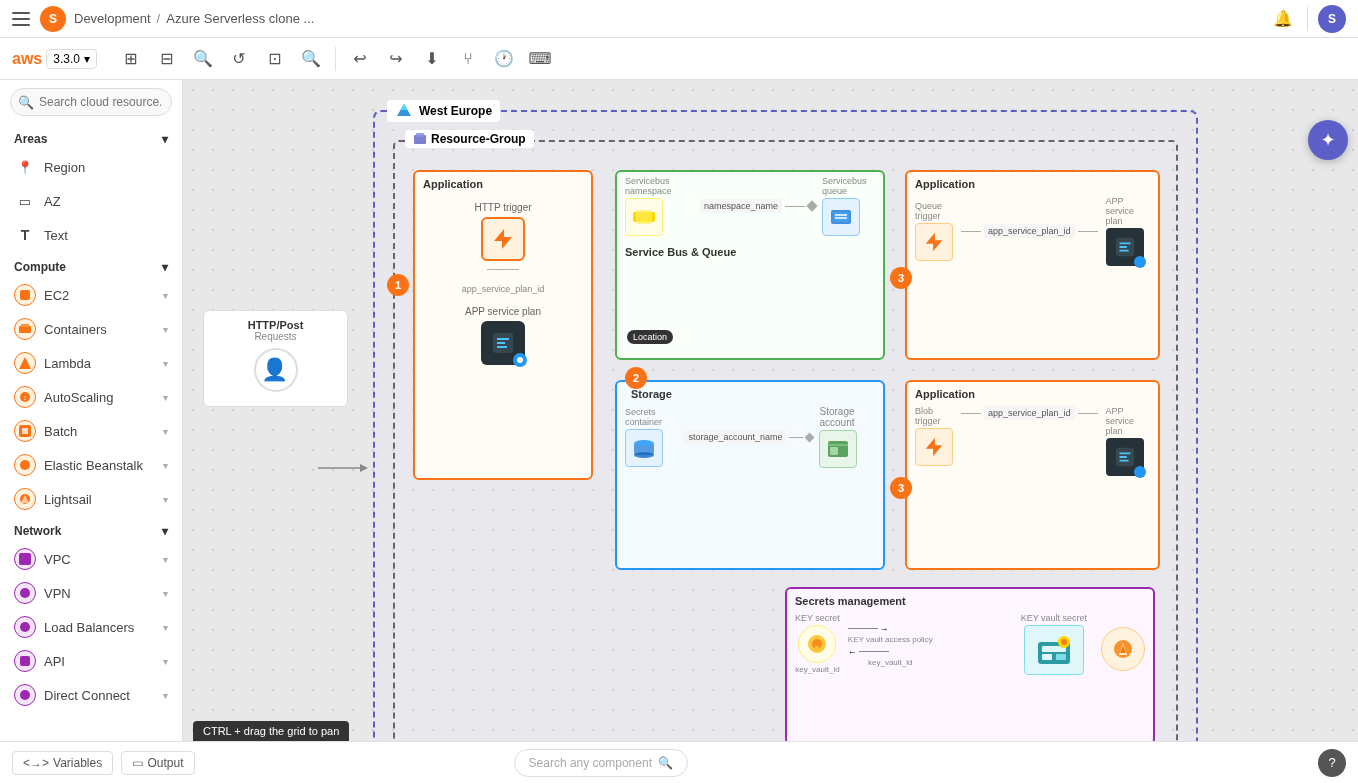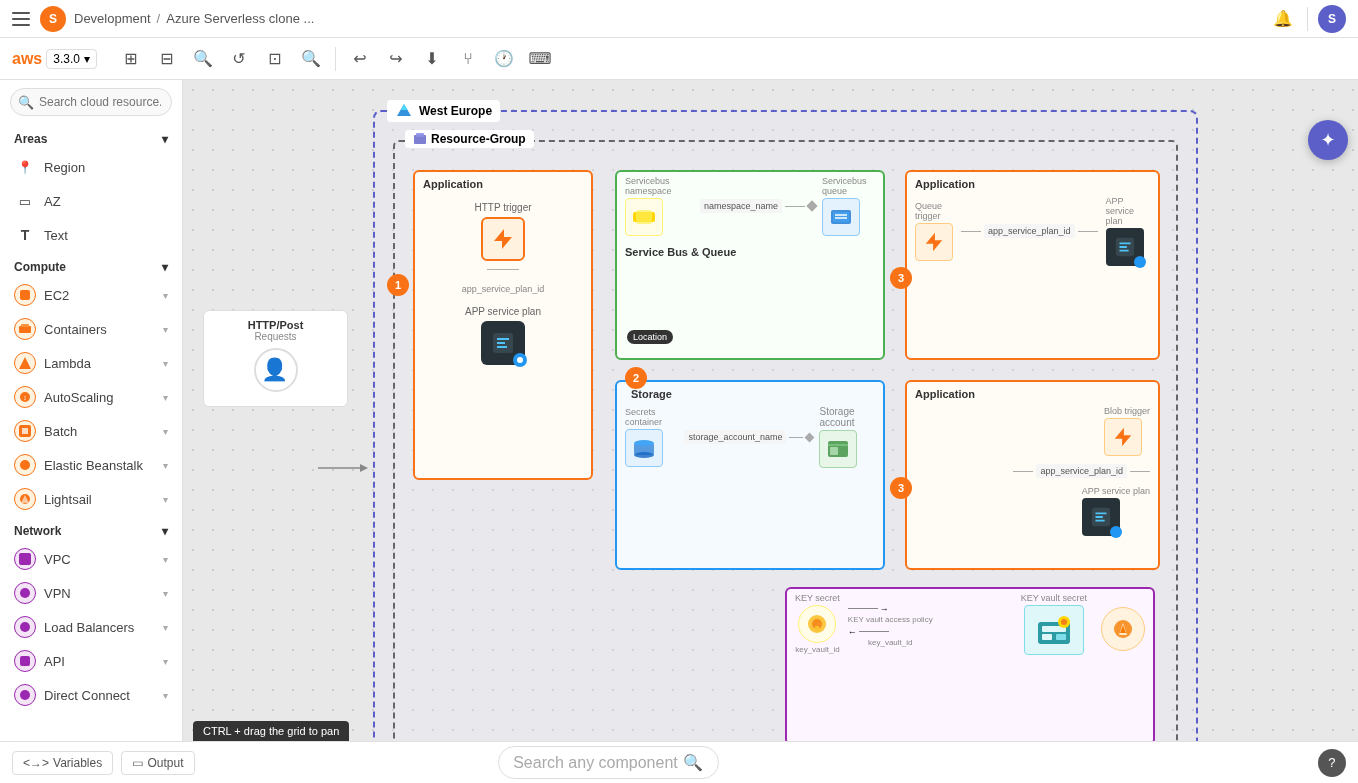--- a/index.html
+++ b/index.html
@@ -53,21 +53,21 @@
 
     
     .rg-box { position: absolute; top: 30px; left: 20px; width: 780px; height: 630px; border: 2px dashed #666; border-radius: 6px; background: rgba(255,255,255,0.1); }
 
     
     .http-box { position: absolute; top: 240px; left: -215px; width: 155px; min-height: 90px; background: white; border: 1px solid #ddd; border-radius: 6px; padding: 8px; }
 
     
     .bottom-bar { height: 42px; background: #fff; border-top: 1px solid #e0e0e0; display: flex; align-items: center; padding: 0 12px; gap: 8px; flex-shrink: 0; }
     .bottom-btn { display: flex; align-items: center; gap: 4px; padding: 4px 10px; border: 1px solid #ddd; border-radius: 4px; font-size: 12px; color: #555; cursor: pointer; background: white; }
-    .search-bottom { margin: 0 auto; display: flex; align-items: center; gap: 6px; padding: 6px 14px; border: 1px solid #ddd; border-radius: 20px; font-size: 16px; color: #aaa; background: white; cursor: pointer; }
+    .search-bottom { margin: 0 auto; display: flex; align-items: center; gap: 6px; padding: 6px 14px; border: 1px solid #ddd; border-radius: 20px; font-size: 12px; color: #aaa; background: white; cursor: pointer; }
     .help-btn { width: 28px; height: 28px; border-radius: 50%; background: #555; color: white; display: flex; align-items: center; justify-content: center; font-size: 13px; cursor: pointer; margin-left: auto; }
 
     
     .fab { position: absolute; top: 40px; right: 10px; width: 40px; height: 40px; background: #5b5fc7; border-radius: 50%; display: flex; align-items: center; justify-content: center; color: white; font-size: 18px; cursor: pointer; box-shadow: 0 2px 8px rgba(0,0,0,0.25); }
 
     
     .hint-bar { position: absolute; bottom: 0; left: 10px; background: #333; color: white; font-size: 11px; padding: 4px 10px; border-radius: 4px 4px 0 0; }
 
     .aws-text { font-size: 16px; font-weight: 700; color: #f97316; }
 
@@ -439,21 +439,21 @@
                     </svg>
                 </div>
               </div>
             </div>
           </div>
 
           <div style="position:absolute;top:335px;left:495px;background:#f97316;color:white;border-radius:50%;width:22px;height:22px;display:flex;align-items:center;justify-content:center;font-size:11px;font-weight:bold;z-index:10;">3</div>
 
           <div style="position:absolute;top:238px;left:510px;width:255px;height:190px;border:2px solid #f97316;border-radius:6px;background:#fffbf5;">
             <div style="font-size:11px;font-weight:600;padding:6px 8px 2px;color:#333;">Application</div>
-            <div style="display:flex;align-items:flex-end;gap:8px;padding:4px 8px;flex-direction:column;">
+            <div style="display:flex;align-items:flex-start;gap:8px;padding:4px 8px;">
               <div>
                 <div style="font-size:9px;color:#888;">Blob trigger</div>
                 <div style="width:38px;height:38px;background:#fff3e0;border:1px solid #ffcc80;border-radius:4px;display:flex;align-items:center;justify-content:center;margin-top:2px;">
                   <svg width="22" height="22" viewBox="0 0 24 24">
                       <polygon points="13,2 3,14 11,14 11,22 21,10 13,10" fill="#f97316"></polygon>
                     </svg>
                 </div>
               </div>
               <div style="display:flex;align-items:center;gap:3px;">
                 <div style="width:20px;height:1px;background:#aaa;"></div>
@@ -468,20 +468,21 @@
                       <path d="M6 8h12M6 12h8M6 16h10" stroke="#4fc3f7" stroke-width="2"></path>
                     </svg>
                   <div style="position:absolute;bottom:-2px;right:-2px;width:12px;height:12px;background:#2196f3;border-radius:50%;"></div>
                 </div>
               </div>
             </div>
           </div>
 
 
           <div style="position:absolute;top:445px;left:390px;width:370px;height:158px;border:2px solid #9c27b0;border-radius:6px;background:#fdf5ff;">
+            <div style="font-size:11px;font-weight:600;padding:6px 8px 2px;color:#333;">Secrets management</div>
 
             <div style="display:flex;align-items:flex-start;gap:8px;padding:4px 8px;">
               <div style="display:flex;flex-direction:column;align-items:center;">
                 <div style="font-size:9px;color:#888;margin-bottom:2px;">KEY secret</div>
                 <div style="width:38px;height:38px;background:#fffde7;border:1px solid #fff176;border-radius:50%;display:flex;align-items:center;justify-content:center;">
                   <svg width="22" height="22" viewBox="0 0 22 22">
                       <circle cx="11" cy="11" r="9" fill="#fbc02d" opacity="0.9"></circle>
                       <circle cx="11" cy="11" r="5" fill="#f57f17" opacity="0.8"></circle>
                       <rect x="9" y="13" width="4" height="5" rx="1" fill="#fbc02d"></rect>
                     </svg>

